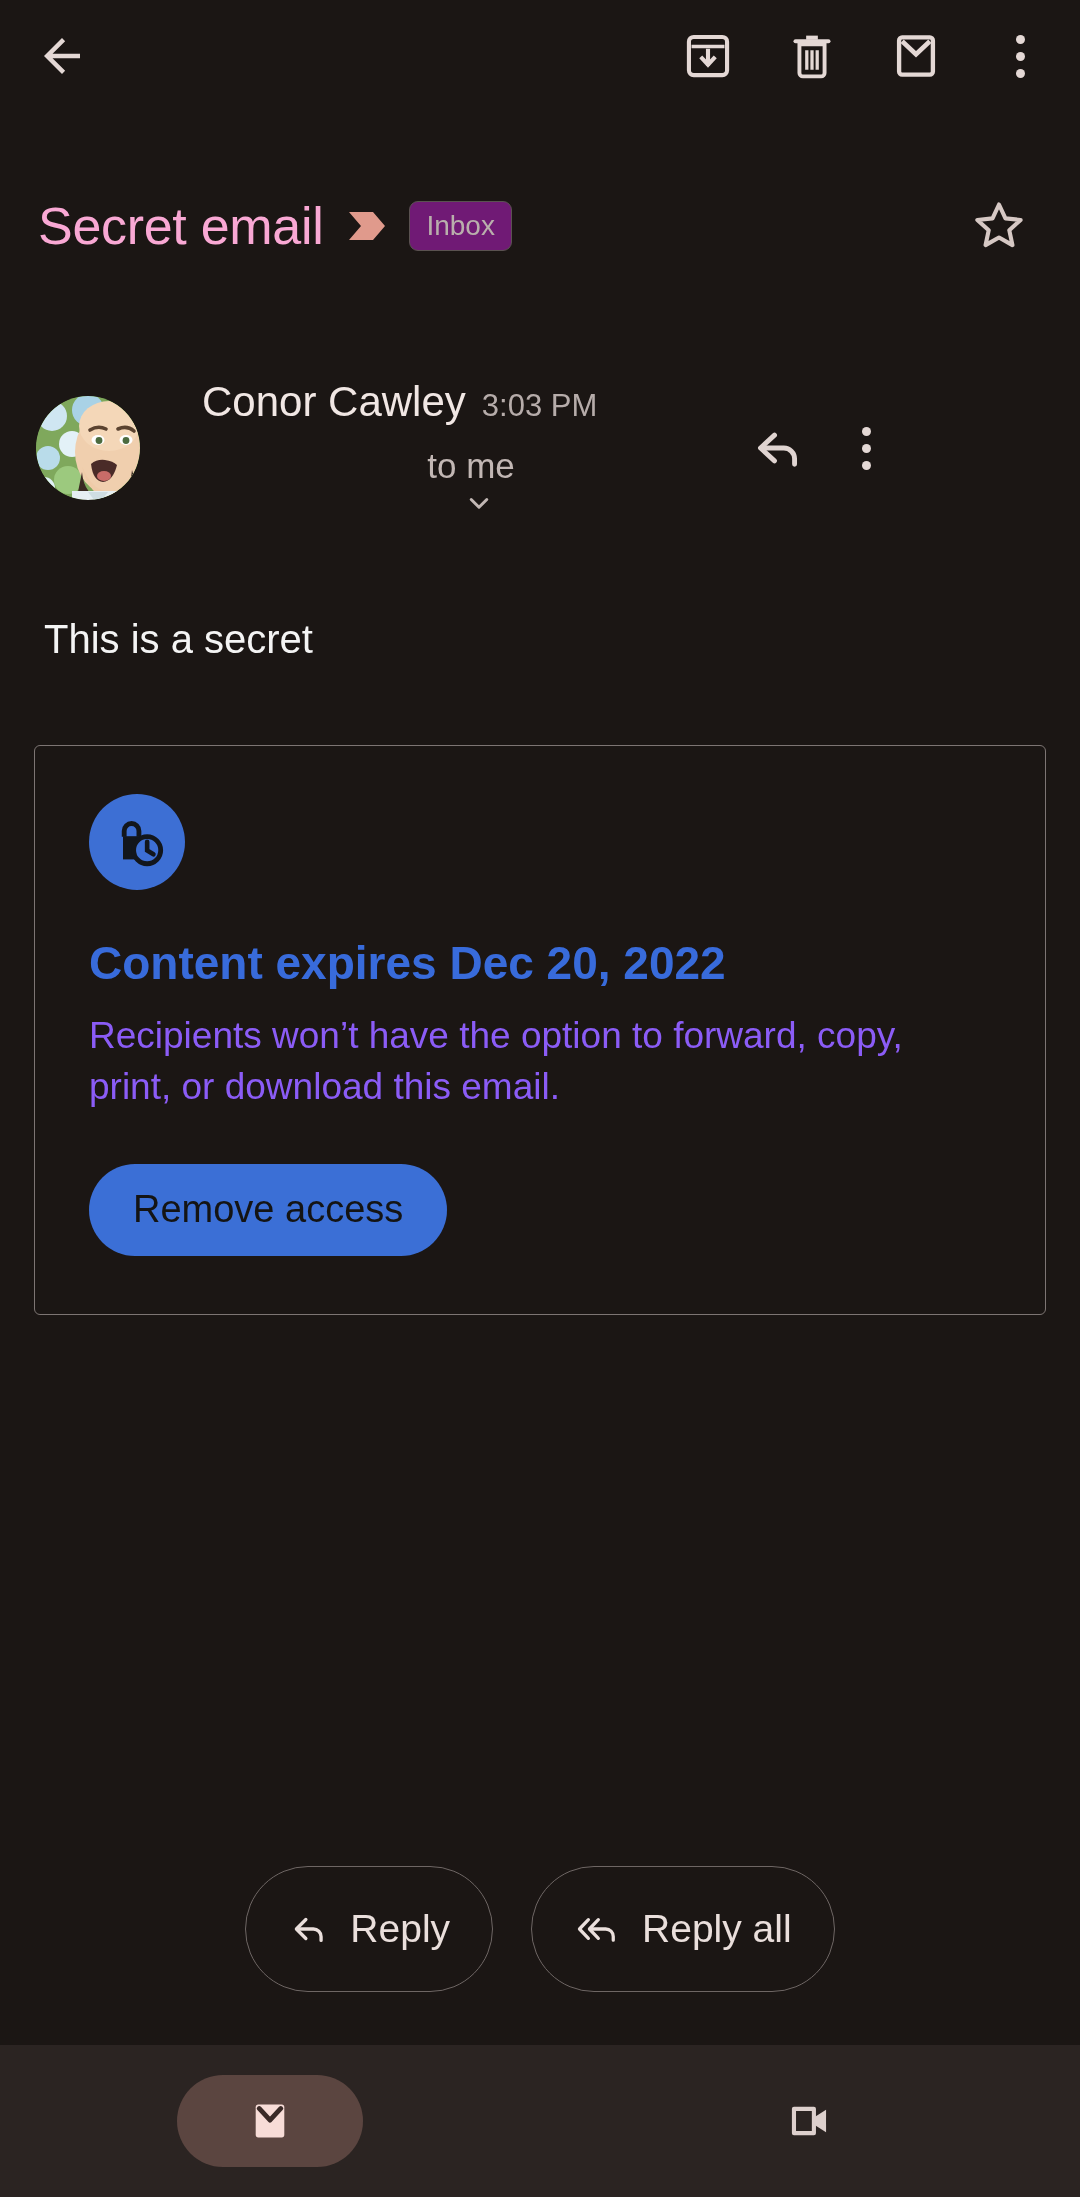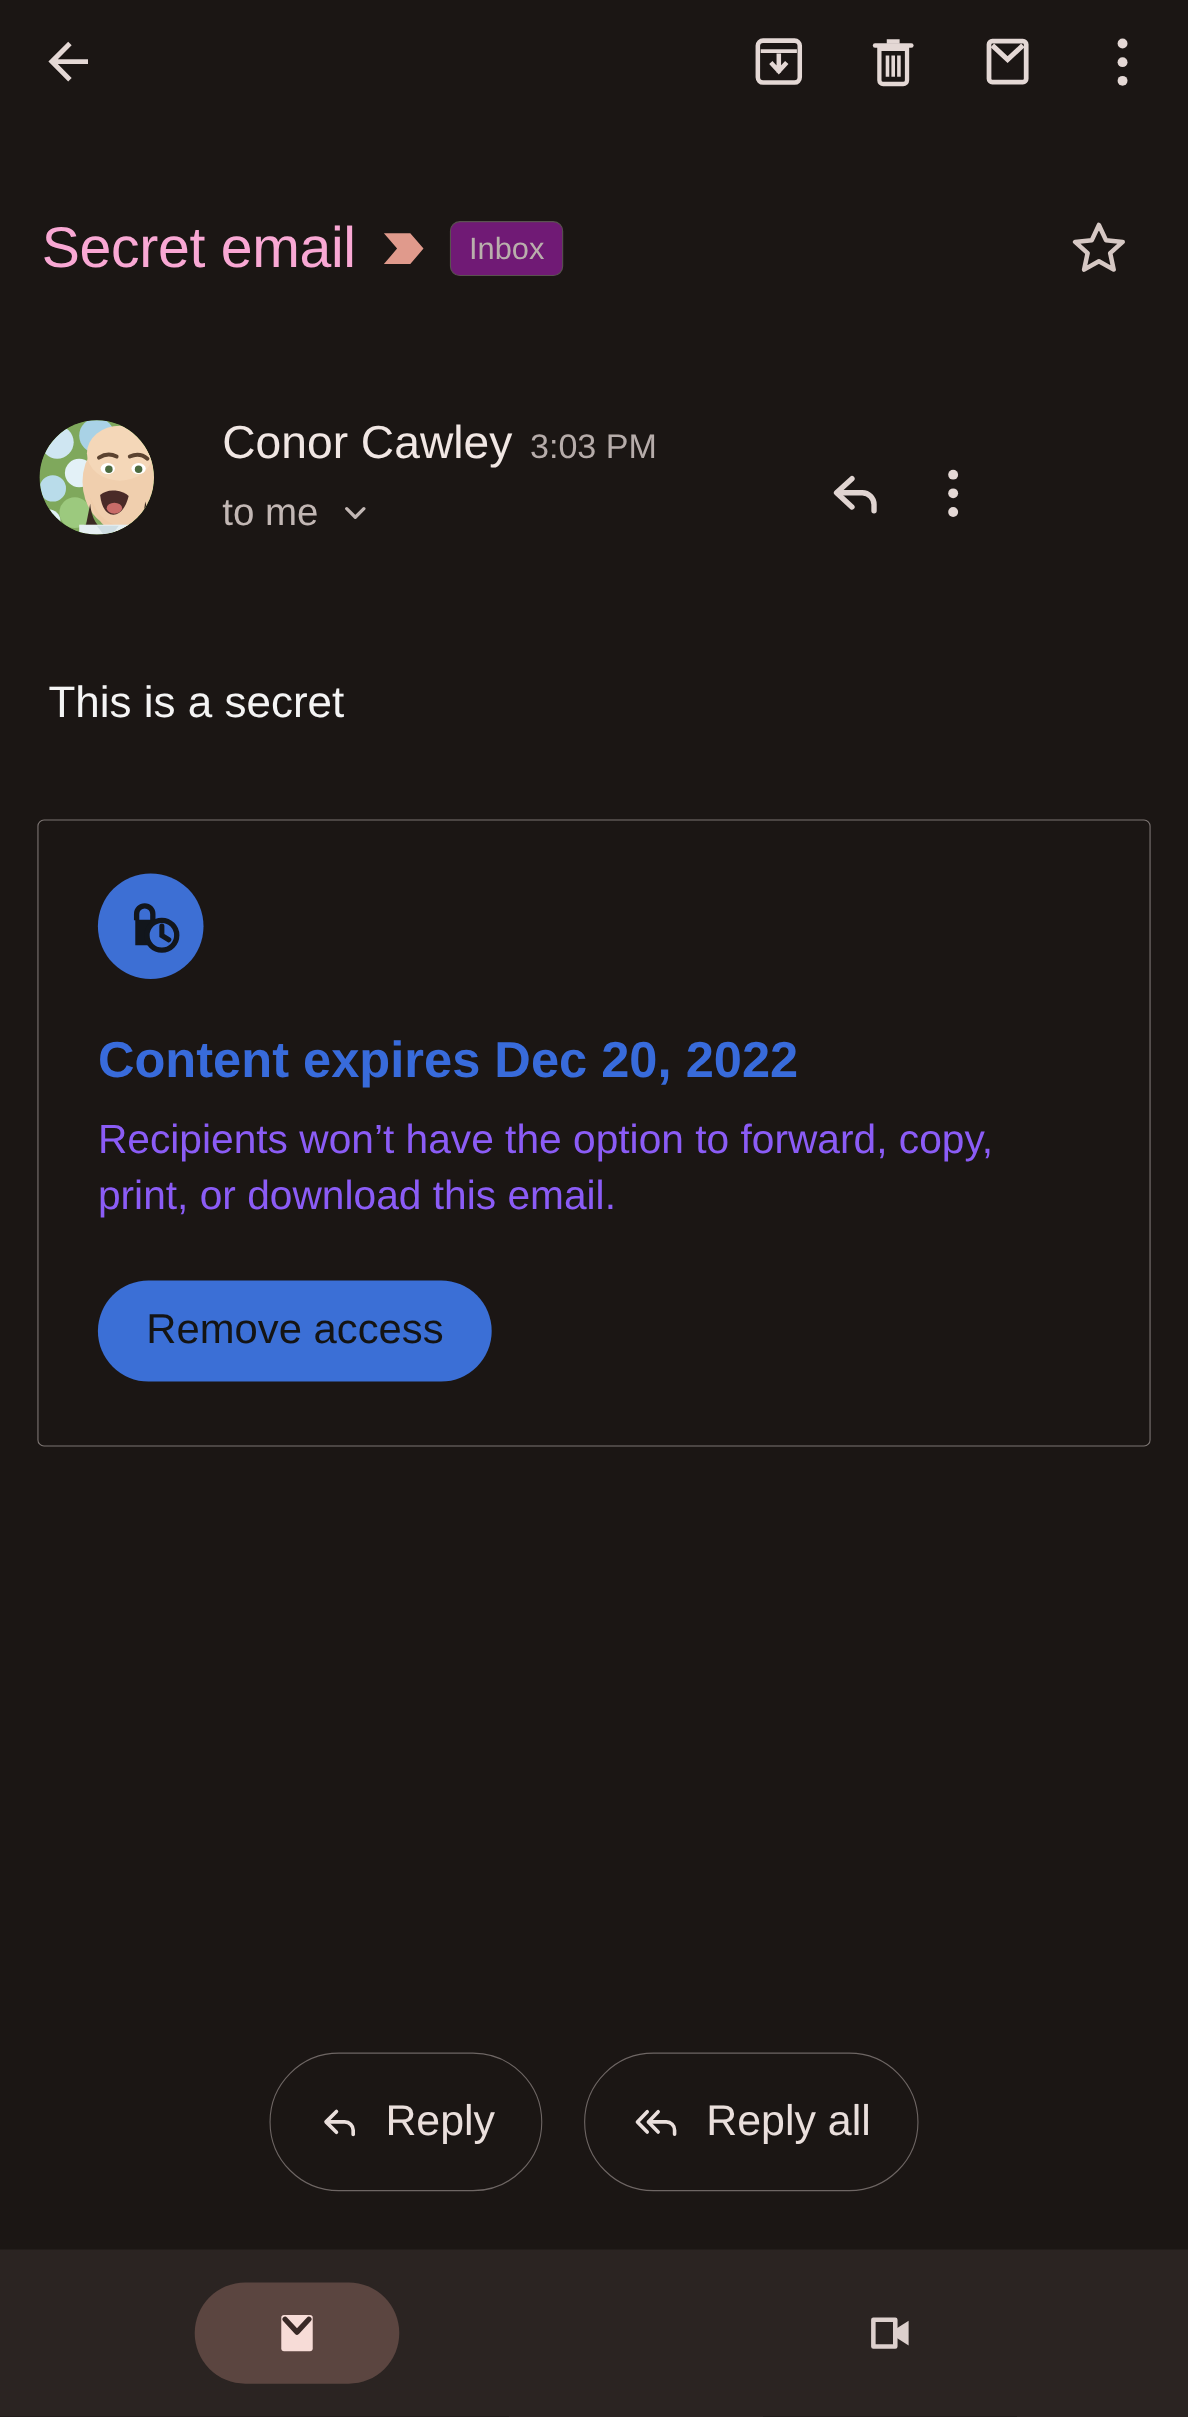--- a/index.html
+++ b/index.html
@@ -111,21 +111,21 @@
 
   
   .sender-row {
     position: absolute;
     top: 370px;
     left: 0;
     width: 938px;
     padding: 0 34px 0 36px;
     box-sizing: border-box;
     display: flex;
-    align-items: flex-end;
+    align-items: center;
   }
   .avatar {
     width: 104px;
     height: 104px;
     border-radius: 50%;
     overflow: hidden;
     flex: 0 0 auto;
     margin-top: 6px;
     position: relative;
     background: #6b8f4e;
@@ -148,20 +148,21 @@
   }
   .sender-time {
     font-size: 31px;
     color: #b6acaa;
     margin-left: 16px;
   }
   .sender-line2 {
     display: flex;
     align-items: center;
     margin-top: 20px;
+    flex-direction: column;
   }
   .to-me {
     font-size: 35px;
     color: #c2b7b4;
   }
   .to-chevron {
     margin-left: 16px;
     display: flex;
     align-items: center;
   }

